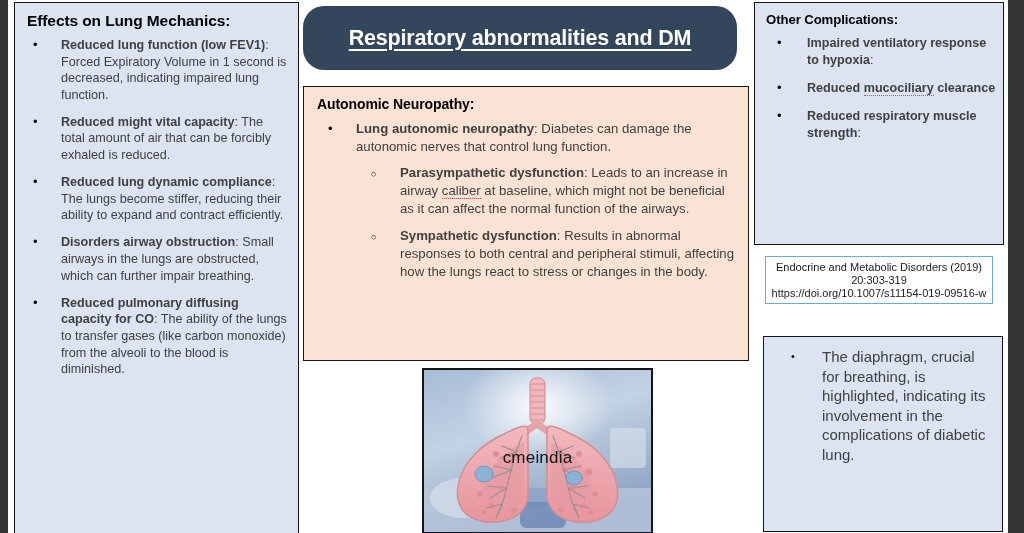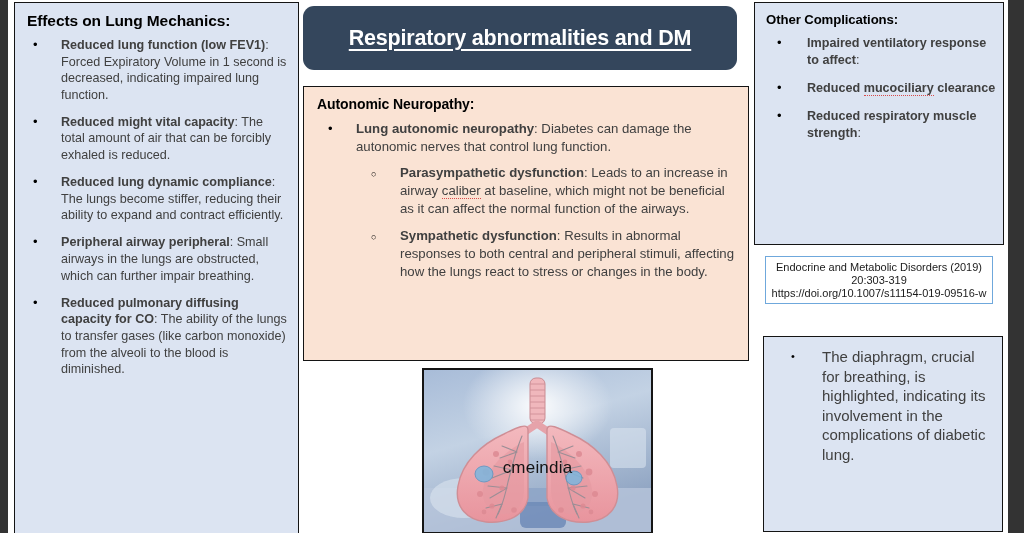--- a/index.html
+++ b/index.html
@@ -79,21 +79,21 @@
   ul.bl b { font-weight: bold; }
 
   
   #title-banner {
     position: absolute;
     left: 303px;
     top: 6px;
     width: 434px;
     height: 64px;
     background: #34465c;
-    border-radius: 11px;
+    border-radius: 21px;
     display: flex;
     align-items: center;
     justify-content: center;
   }
   #title-text {
     color: #ffffff;
     font-size: 21.5px;
     font-weight: bold;
     text-decoration: underline;
     text-underline-offset: 4px;
@@ -153,21 +153,21 @@
     border: 2px solid #151515;
     box-sizing: border-box;
     overflow: hidden;
     background: #93a9c8;
   }
   #lung-figure svg { display: block; }
   #lung-watermark {
     position: absolute;
     left: 0;
     right: 0;
-    top: 88px;
+    top: 78px;
     text-align: center;
     font-size: 17px;
     color: #131313;
     letter-spacing: 0.2px;
   }
 
   
   #right-top-panel {
     left: 754px;
     top: 2px;
@@ -221,21 +221,21 @@
 
   <div class="edge-bar left"></div>
   <div class="edge-bar right"></div>
 
   <div class="panel" id="left-panel">
     <div class="panel-heading">Effects on Lung Mechanics:</div>
     <ul class="bl">
       <li><b>Reduced lung function (low FEV1)</b><span>: Forced Expiratory Volume in 1 second is decreased, indicating impaired lung function.</span></li>
       <li><b>Reduced might vital capacity</b><span>: The total amount of air that can be forcibly exhaled is reduced.</span></li>
       <li><b>Reduced lung dynamic compliance</b><span>: The lungs become stiffer, reducing their ability to expand and contract efficiently.</span></li>
-      <li><b>Peripheral airway peripheral</b><span>: Small airways in the lungs are obstructed, which can further impair breathing.</span></li>
+      <li><b>Disorders airway obstruction</b><span>: Small airways in the lungs are obstructed, which can further impair breathing.</span></li>
       <li><b>Reduced pulmonary diffusing capacity for CO</b><span>: The ability of the lungs to transfer gases (like carbon monoxide) from the alveoli to the blood is diminished.</span></li>
     </ul>
   </div>
 
   <div id="title-banner">
     <span id="title-text">Respiratory abnormalities and DM</span>
   </div>
 
   <div class="panel panel-peach" id="centre-panel">
     <div class="panel-heading">Autonomic Neuropathy:</div>
@@ -335,21 +335,21 @@
         <ellipse cx="60" cy="104" rx="9" ry="8" fill="#7fb6dd" opacity="0.88" stroke="#5c97c4" stroke-width="1"></ellipse>
         <ellipse cx="150" cy="108" rx="8" ry="7" fill="#7fb6dd" opacity="0.88" stroke="#5c97c4" stroke-width="1"></ellipse>
       </g>
     </svg>
     <div id="lung-watermark">cmeindia</div>
   </div>
 
   <div class="panel" id="right-top-panel">
     <div class="panel-heading">Other Complications:</div>
     <ul class="bl">
-      <li><b>Impaired ventilatory response to affect</b><span>:</span></li>
+      <li><b>Impaired ventilatory response to hypoxia</b><span>:</span></li>
       <li><b>Reduced </b><b class="misspell">mucociliary</b><b> clearance</b></li>
       <li><b>Reduced respiratory muscle strength</b><span>:</span></li>
     </ul>
   </div>
 
   <div class="panel panel-white" id="citation-panel">
     <div class="cite-line">Endocrine and Metabolic Disorders (2019)</div>
     <div class="cite-line">20:303-319</div>
     <div class="cite-line">https://doi.org/10.1007/s11154-019-09516-w</div>
   </div>

